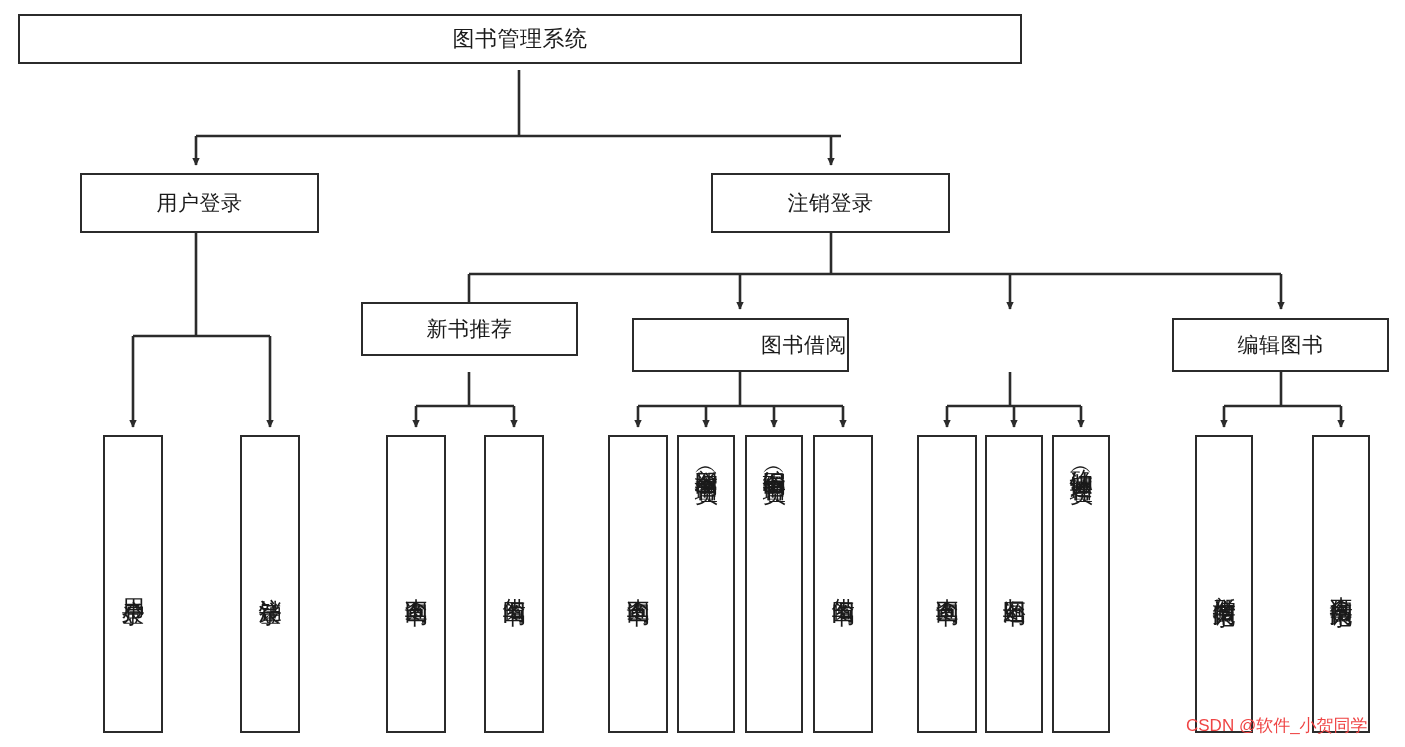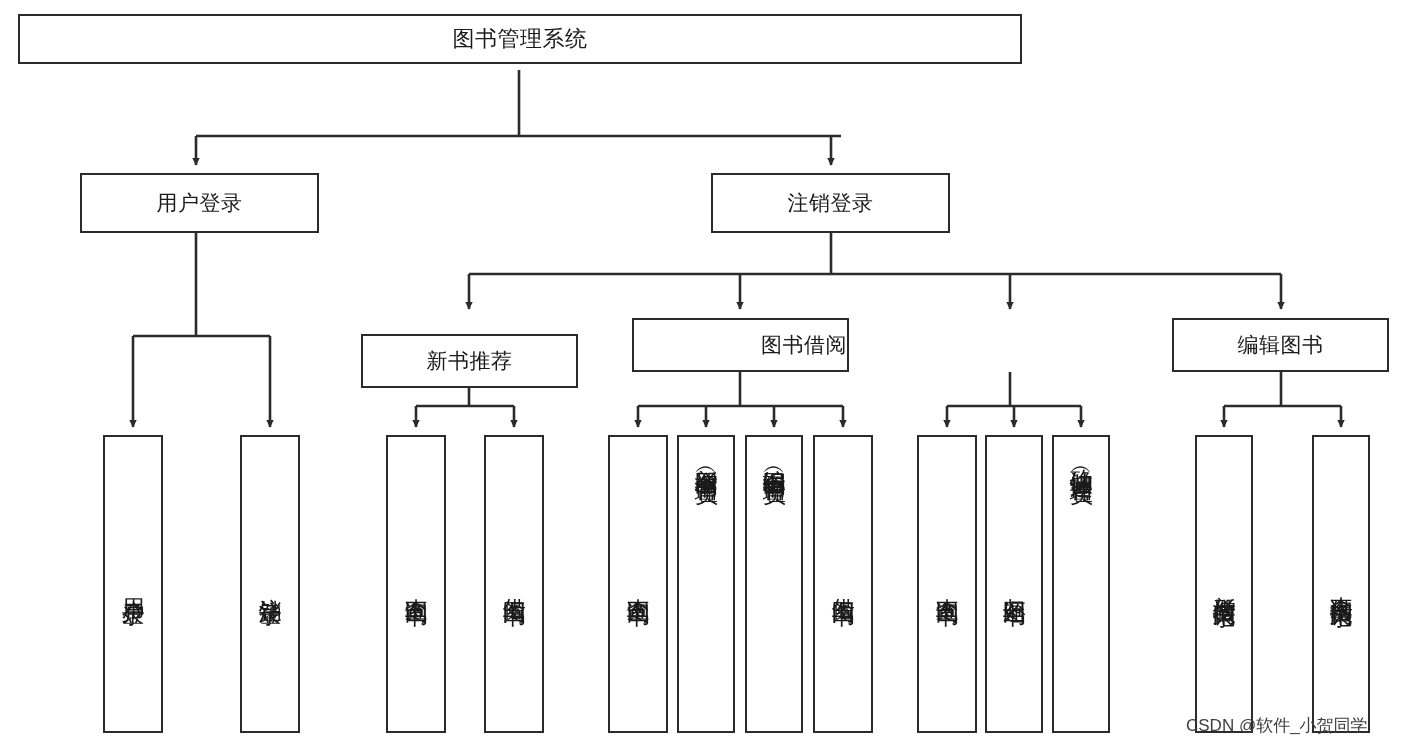--- a/index.html
+++ b/index.html
@@ -65,21 +65,21 @@
   }
   .node.vert.mid {
     align-items: center;
     padding-top: 0;
   }
   #watermark {
     position: absolute;
     left: 1186px;
     top: 714px;
     font-size: 17px;
-    color: #404040;
+    color: #ef4444;
     white-space: nowrap;
     font-family: "Liberation Sans", "DejaVu Sans", sans-serif;
   }
 </style>
 </head>
 <body>
 
 <div id="diagram-root">
 
   <svg id="edge-layer" viewBox="0 0 1405 747" width="1405" height="747" xmlns="http://www.w3.org/2000/svg">
@@ -136,21 +136,21 @@
     <span class="node-label">图书管理系统</span>
   </div>
 
   <div class="node horiz" style="left:80px; top:173px; width:239px; height:60px;">
     <span class="node-label">用户登录</span>
   </div>
   <div class="node horiz" style="left:711px; top:173px; width:239px; height:60px;">
     <span class="node-label">注销登录</span>
   </div>
 
-  <div class="node horiz" style="left:361px; top:334px; width:217px; height:54px;">
+  <div class="node horiz" style="left:361px; top:302px; width:217px; height:54px;">
     <span class="node-label">新书推荐</span>
   </div>
   <div class="node horiz" style="left:632px; top:318px; width:217px; height:54px;justify-content:flex-end;">
     <span class="node-label">图书借阅</span>
   </div>
   <div class="node horiz" style="left:1172px; top:318px; width:217px; height:54px;">
     <span class="node-label">编辑图书</span>
   </div>
 
   <div class="node vert mid" style="left:103px; top:435px; width:60px; height:298px;">

